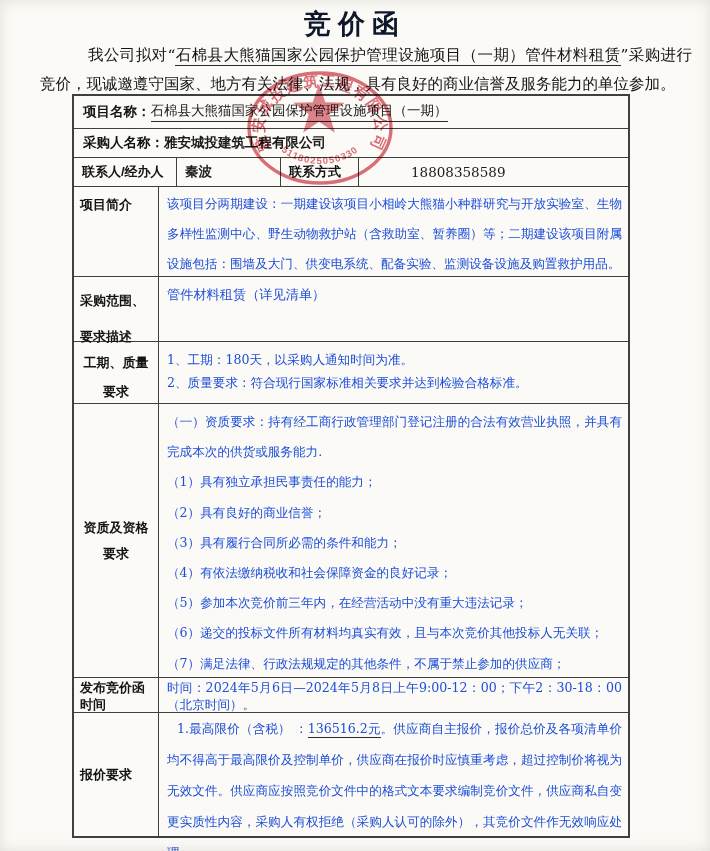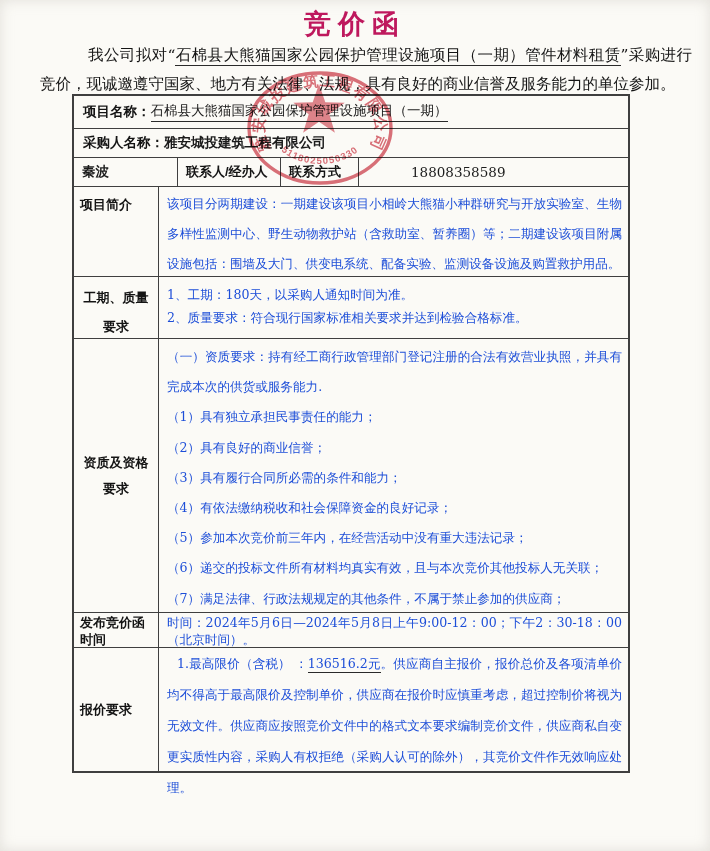--- a/index.html
+++ b/index.html
@@ -5,21 +5,21 @@
   html,body { margin:0; padding:0; background:#e9e8e4; }
   .page {
     position:relative; width:710px; height:851px; margin:0 auto;
     background:#fbfaf6; overflow:hidden; color:#1c1c1c;
     font-family:"DejaVu Serif", serif;
     box-shadow: inset 0 0 14px rgba(180,175,165,.35);
   }
   .page-title {
     position:absolute; top:6px; left:0; width:710px; text-align:center;
     font-size:27px; font-weight:bold; letter-spacing:7px;
-    font-family:"DejaVu Serif", serif; color:#be185d;
+    font-family:"DejaVu Serif", serif; color:#0f172a;
   }
   .intro {
     position:absolute; top:41px; left:40px; width:652px;
     font-size:15.5px; line-height:29px; text-indent:48px;
     text-align:justify; word-break:break-all; color:#151515;
   }
   .u { border-bottom:1px solid #2a2a2a; padding-bottom:1px; }
 
   .doc-table {
     position:absolute; top:94px; left:72px; width:558px;
@@ -86,31 +86,36 @@
       <span class="lbl">项目名称：</span>
         <span class="val u">石棉县大熊猫国家公园保护管理设施项目（一期）</span>
     </div>
 
     <div class="t-row r2">
       <span class="lbl">采购人名称：</span>
         <span class="val-bold">雅安城投建筑工程有限公司</span>
     </div>
 
     <div class="t-row r3">
+      <div class="c3 c3-1 lbl">联系人/经办人</div>
       <div class="c3 c3-2 val-bold">秦波</div>
-      <div class="c3 c3-1 lbl">联系人/经办人</div>
       <div class="c3 c3-3 lbl">联系方式</div>
       <div class="c3 c3-4 val">18808358589</div>
     </div>
 
     <div class="t-row r4">
       <div class="label-cell lbl">项目简介</div>
       <div class="content-cell">该项目分两期建设：一期建设该项目小相岭大熊猫小种群研究与开放实验室、生物多样性监测中心、野生动物救护站（含救助室、暂养圈）等；二期建设该项目附属设施包括：围墙及大门、供变电系统、配备实验、监测设备设施及购置救护用品。</div>
     </div>
 
+    <div class="t-row r5">
+      <div class="label-cell lbl">采购范围、
+要求描述</div>
+      <div class="content-cell">管件材料租赁（详见清单）</div>
+    </div>
 
     <div class="t-row r6">
       <div class="label-cell lbl">工期、质量
 要求</div>
       <div class="content-cell">1、工期：180天，以采购人通知时间为准。
 2、质量要求：符合现行国家标准相关要求并达到检验合格标准。</div>
     </div>
 
     <div class="t-row r7">
       <div class="label-cell lbl">资质及资格

